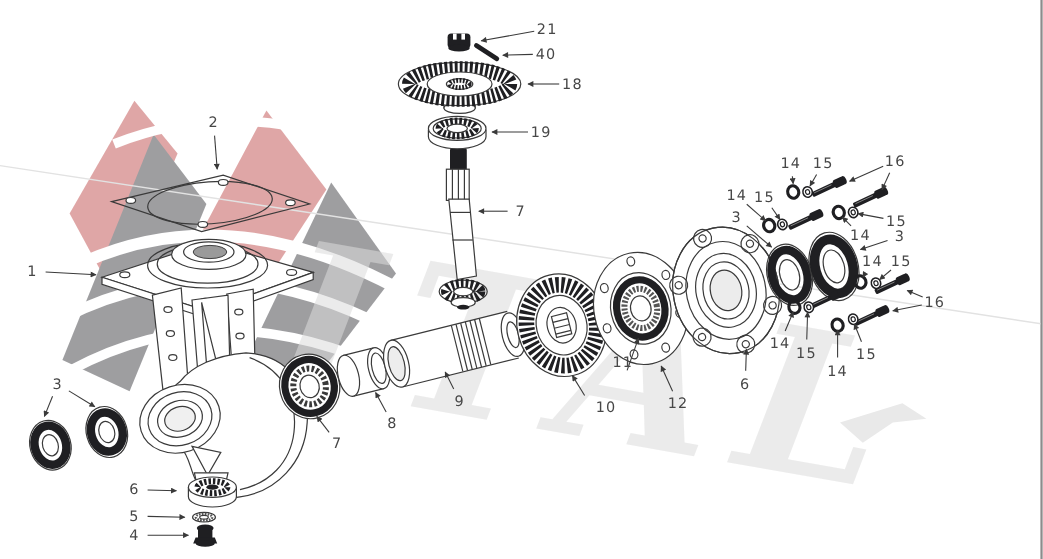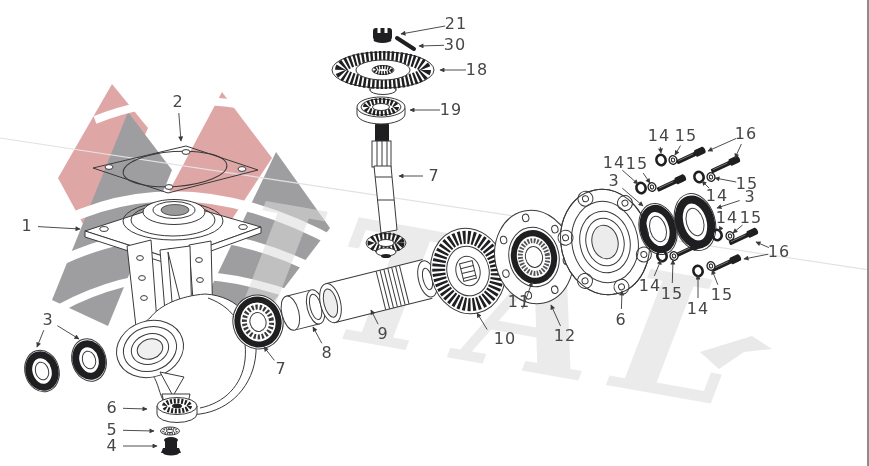--- a/index.html
+++ b/index.html
@@ -9,21 +9,21 @@
   html,body{margin:0;padding:0;background:#fff;}
   .stage{position:relative;width:869px;height:466px;background:#fff;overflow:hidden;
          border-right:2px solid var(--border);box-sizing:border-box;
          font-family:"DejaVu Sans",sans-serif;}
   svg.scene{position:absolute;left:0;top:0;}
   .ln{stroke:var(--line);stroke-width:1;fill:none;}
   .wfill{fill:#fff;stroke:var(--line);stroke-width:1;}
   .dkf{fill:var(--dark_fill);stroke:none;}
   .leader{stroke:var(--line);stroke-width:.9;fill:none;}
   #callouts{position:absolute;left:0;top:0;width:100%;height:100%;pointer-events:none;}
-  .callout{position:absolute;transform:translate(-50%,-50%);font-size:16px;color:#474747;
+  .callout{position:absolute;transform:translate(-50%,-50%);font-size:12px;color:#474747;
            letter-spacing:1px;line-height:1;white-space:nowrap;}
   .wm-letters{font-family:"DejaVu Serif",serif;font-style:italic;font-weight:bold;
               font-size:168px;letter-spacing:22px;fill:var(--watermark_gray);opacity:.55;}
 </style>
 </head>
 <body>
 
 <div class="stage">
 <svg class="scene" width="869" height="466" viewBox="0 0 869 466">
   <defs>
@@ -350,21 +350,21 @@
       <span class="callout" style="left: 281px; top: 369px;">7</span>
       <span class="callout" style="left: 327px; top: 353px;">8</span>
       <span class="callout" style="left: 383px; top: 334px;">9</span>
       <span class="callout" style="left: 493px; top: 339px; margin-left: 12px;">10</span>
       <span class="callout" style="left: 519px; top: 302px;">11</span>
       <span class="callout" style="left: 565px; top: 336px;">12</span>
       <span class="callout" style="left: 621px; top: 320px;">6</span>
       <span class="callout" style="left: 434px; top: 176px;">7</span>
       <span class="callout" style="left: 451px; top: 110px;">19</span>
       <span class="callout" style="left: 477px; top: 70px;">18</span>
-      <span class="callout" style="left: 455px; top: 45px;">30</span>
+      <span class="callout" style="left: 455px; top: 45px;">40</span>
       <span class="callout" style="left: 456px; top: 24px;">21</span>
       <span class="callout" style="left: 659px; top: 136px;">14</span>
       <span class="callout" style="left: 686px; top: 136px;">15</span>
       <span class="callout" style="left: 746px; top: 134px;">16</span>
       <span class="callout" style="left: 614px; top: 163px;">14</span>
       <span class="callout" style="left: 637px; top: 164px;">15</span>
       <span class="callout" style="left: 614px; top: 181px;">3</span>
       <span class="callout" style="left: 747px; top: 184px;">15</span>
       <span class="callout" style="left: 717px; top: 196px;">14</span>
       <span class="callout" style="left: 750px; top: 197px;">3</span>

